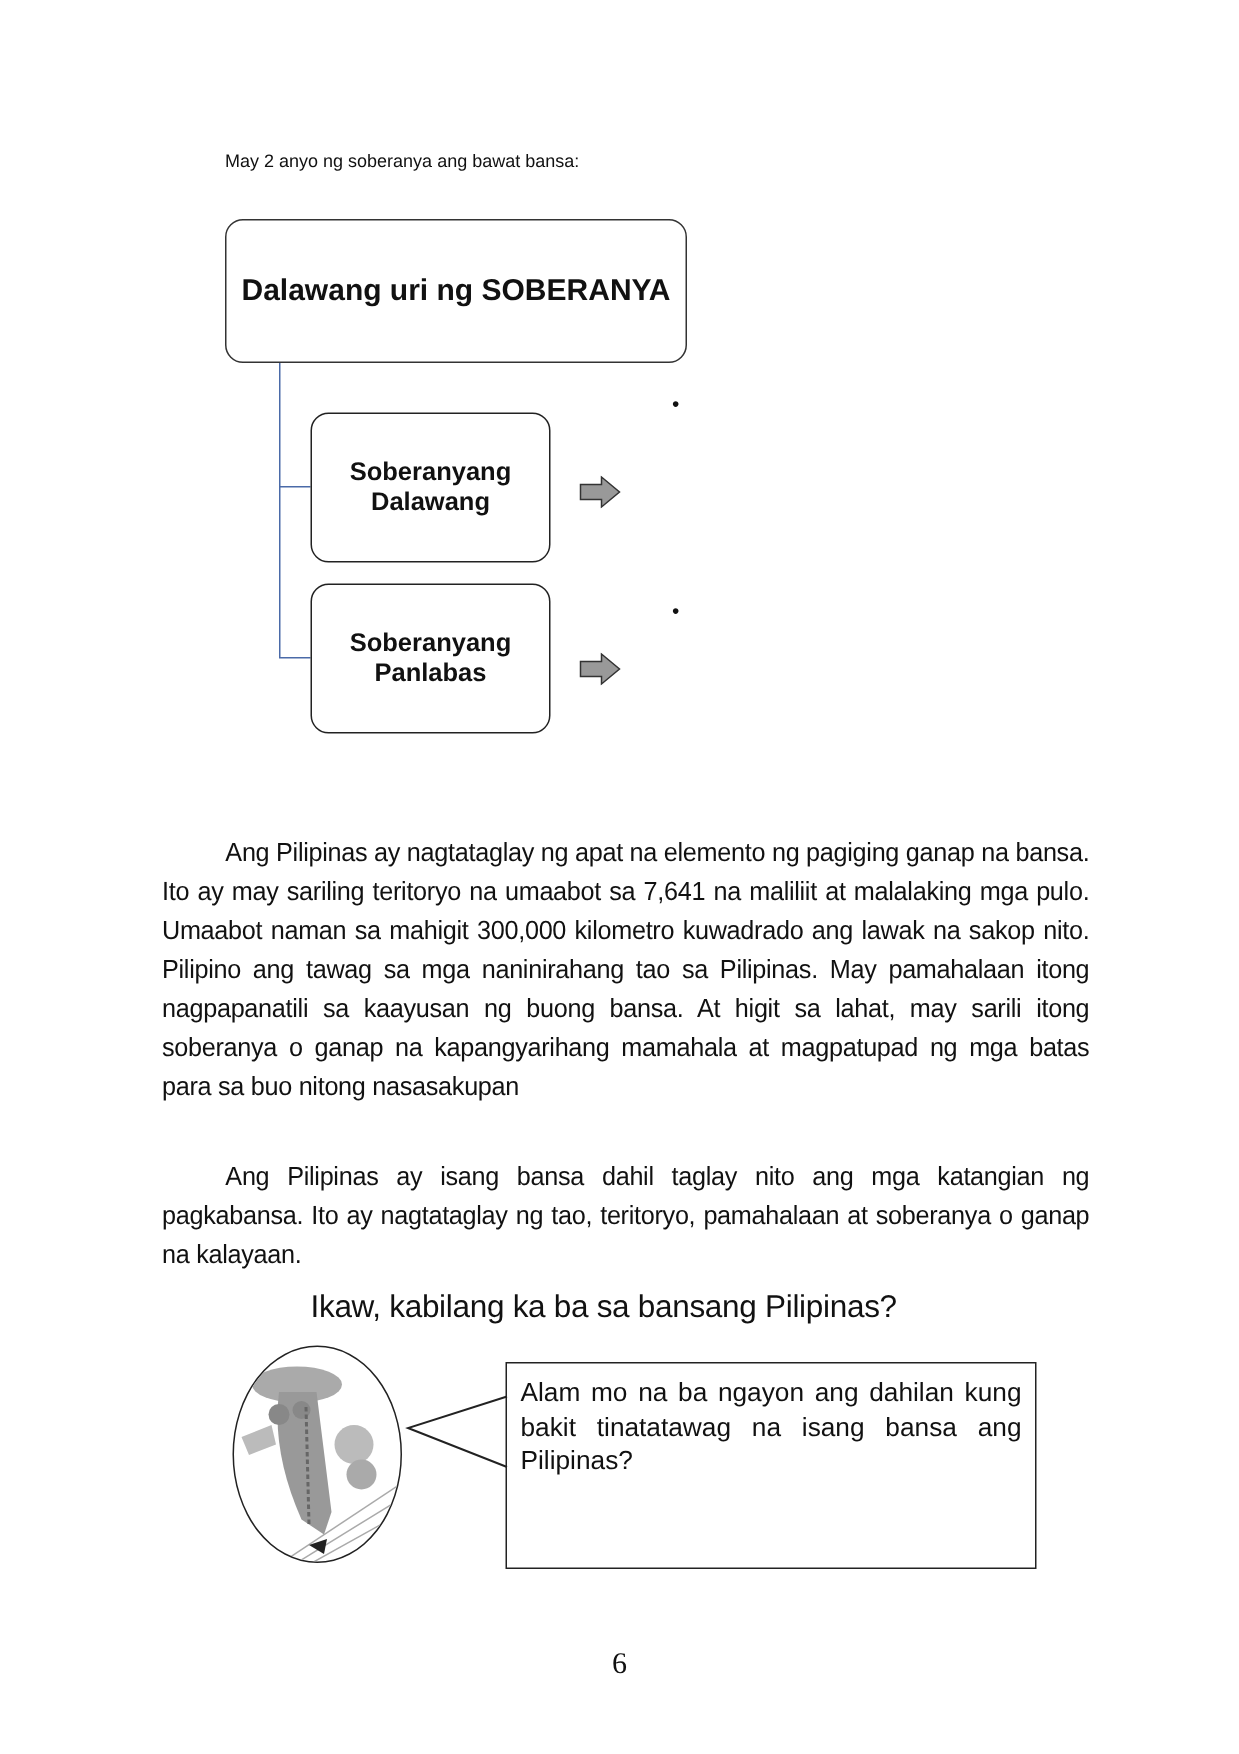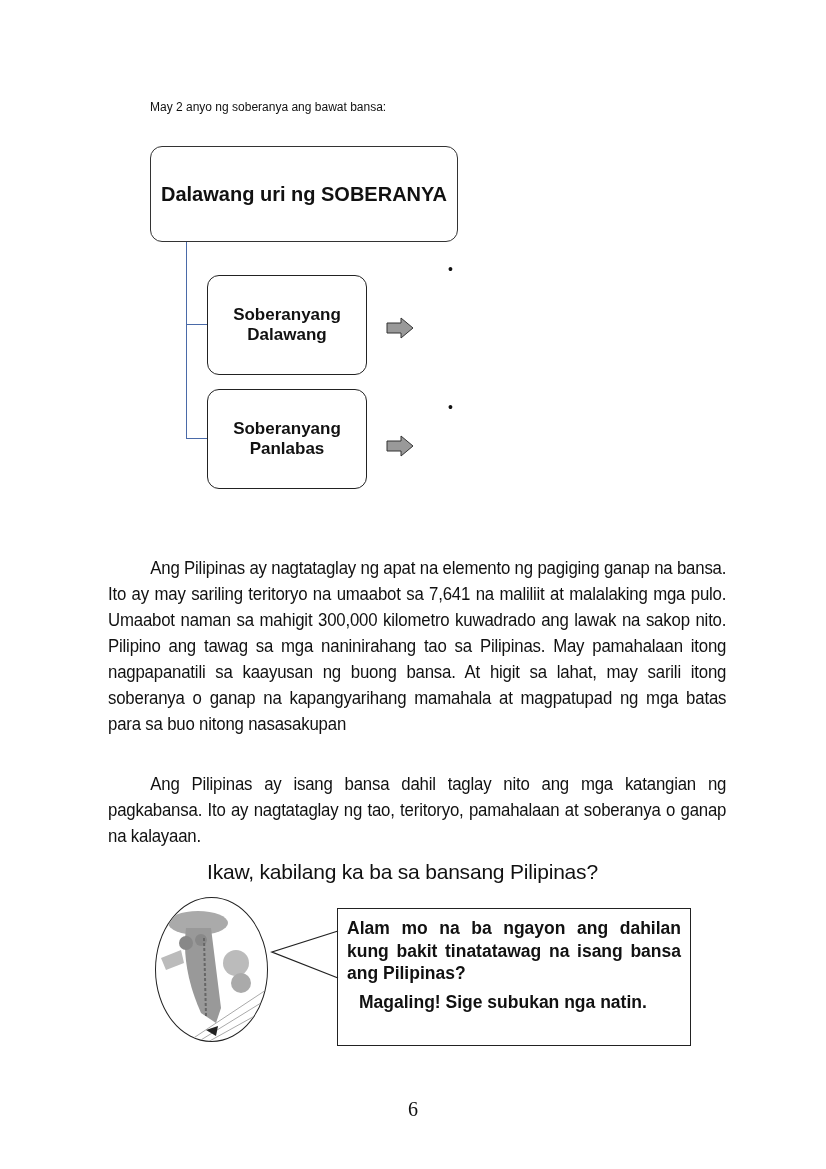--- a/index.html
+++ b/index.html
@@ -19,21 +19,21 @@
   .bullet-list { left: 448px; width: 262px; font-size: 17.5px; line-height: 22.5px; }
   .bullet-list .dot { position: absolute; left: 0; top: 0; font-size: 14px; }
   .bullet-list .txt { margin-left: 27px; text-align: justify; text-align-last: left; }
   .para { left: 108px; width: 618px; font-family: "Liberation Sans", sans-serif; font-size: 17.5px;
           line-height: 26px; text-align: justify; letter-spacing: -0.2px; transform: scaleX(0.96); transform-origin: left top; width: 644px; }
   .para .indent { display: inline-block; width: 44px; }
   .question { left: 163px; top: 860px; font-size: 21px; letter-spacing: -0.2px; margin-left: 44px; }
   .oval { left: 155px; top: 897px; width: 113px; height: 145px; border: 1.5px solid #222; border-radius: 50%;
           box-sizing: border-box; overflow: hidden; background: #fff; }
   .speech { left: 337px; top: 908px; width: 354px; height: 138px; border: 1.5px solid #222; box-sizing: border-box;
-            padding: 8px 9px; font-size: 17.5px; line-height: 22.5px; font-weight: bold; }
+            padding: 8px 9px; font-size: 17.5px; line-height: 22.5px; }
   .speech .q { text-align: justify; text-align-last: left; }
   .speech .a { margin-top: 6px; padding-left: 12px; }
   .page-num { left: 0; width: 826px; top: 1098px; text-align: center; font-family: "Liberation Serif", serif; font-size: 20px; }
 </style>
 </head>
 <body>
 
 <div class="abs intro">May 2 anyo ng soberanya ang bawat bansa:</div>
 
 <div class="abs title-box">Dalawang uri ng SOBERANYA</div>
@@ -89,16 +89,15 @@
     <path d="M50 132 L62 128 L60 138 Z" fill="#222"></path>
   </svg>
 </div>
 
 <svg class="abs" style="left:270px; top:930px;" width="70" height="50" viewBox="0 0 70 50">
   <polyline points="68,1 2,22 68,48" fill="none" stroke="#222" stroke-width="1.3"></polyline>
 </svg>
 
 <div class="abs speech">
   <div class="q">Alam mo na ba ngayon ang dahilan kung bakit tinatatawag na isang bansa ang Pilipinas?</div>
-  <div class="a">Magaling!  Sige subukan nga natin.</div>
 </div>
 
 <div class="abs page-num">6</div>
 
 </body></html>

